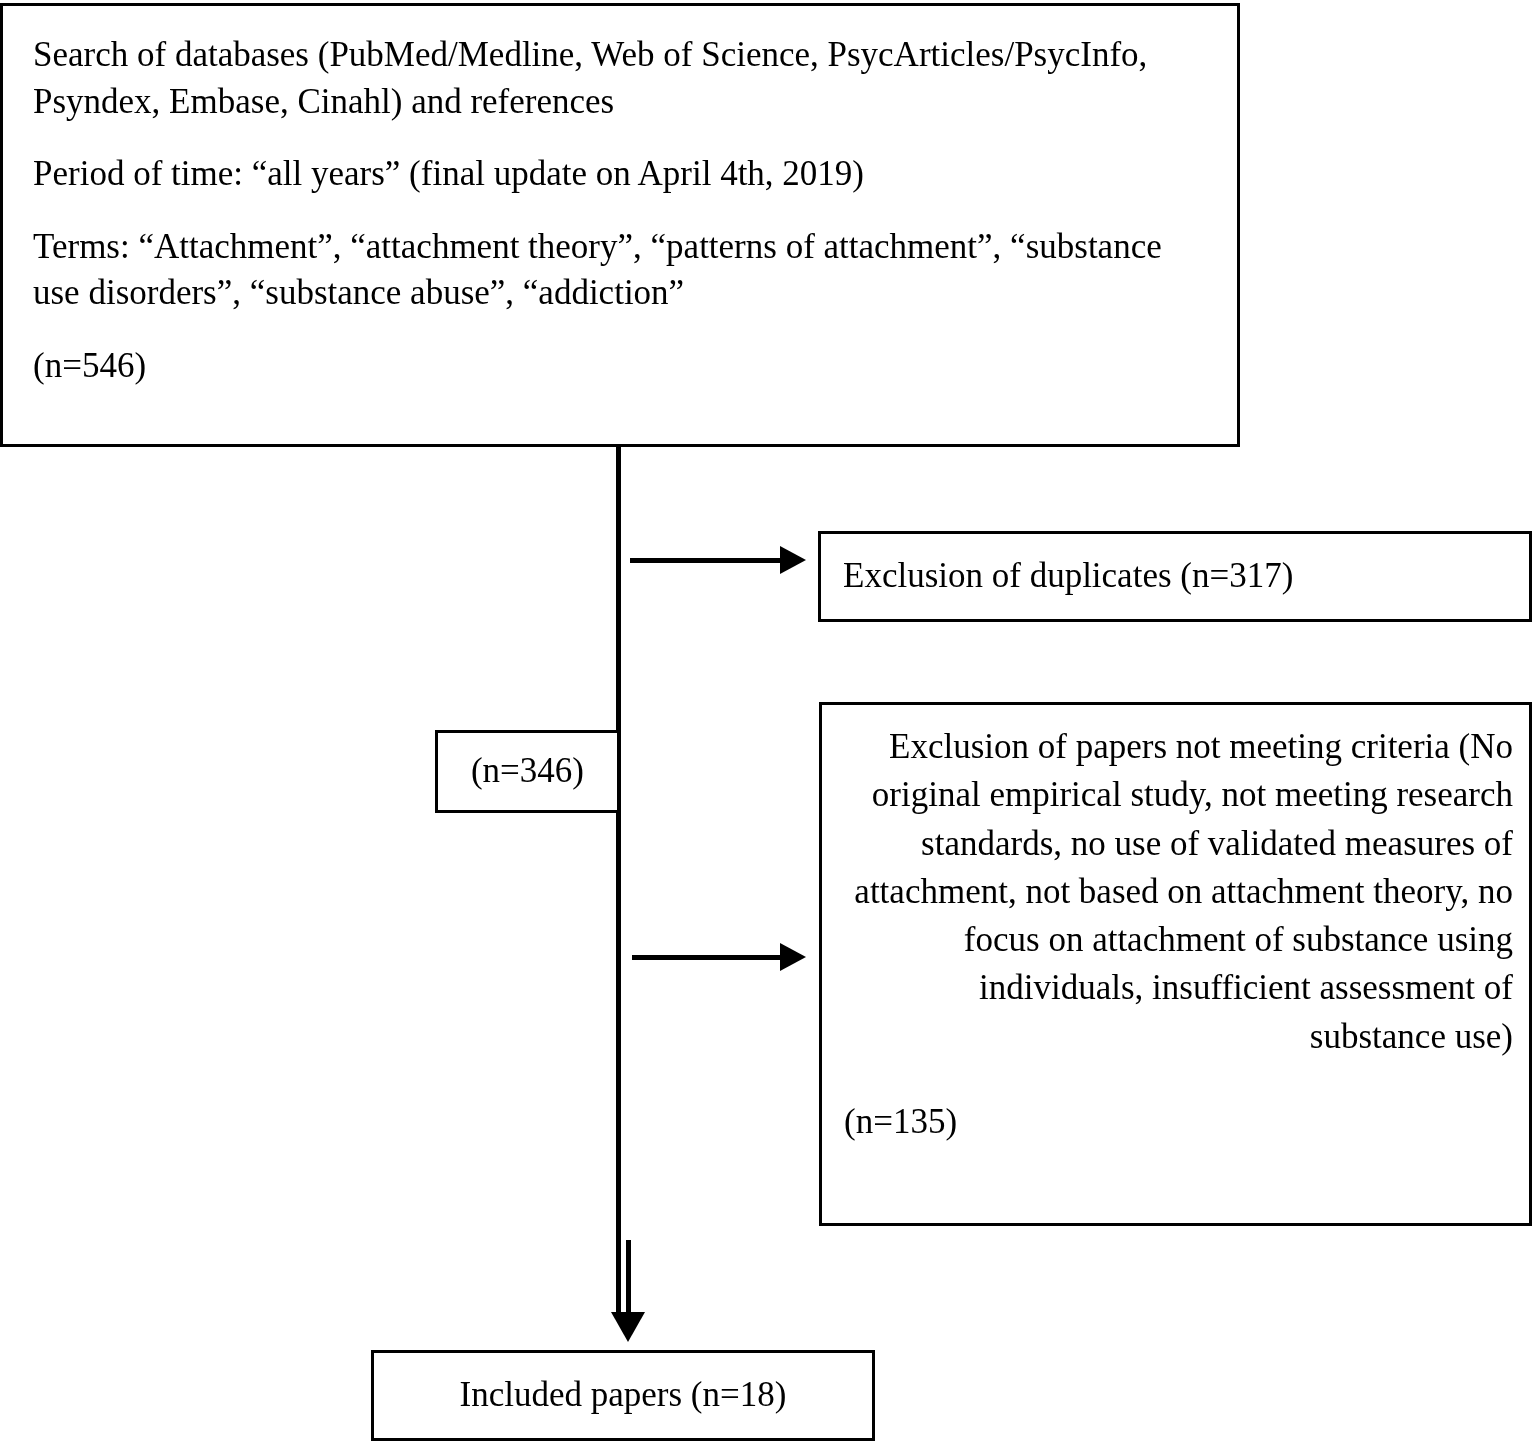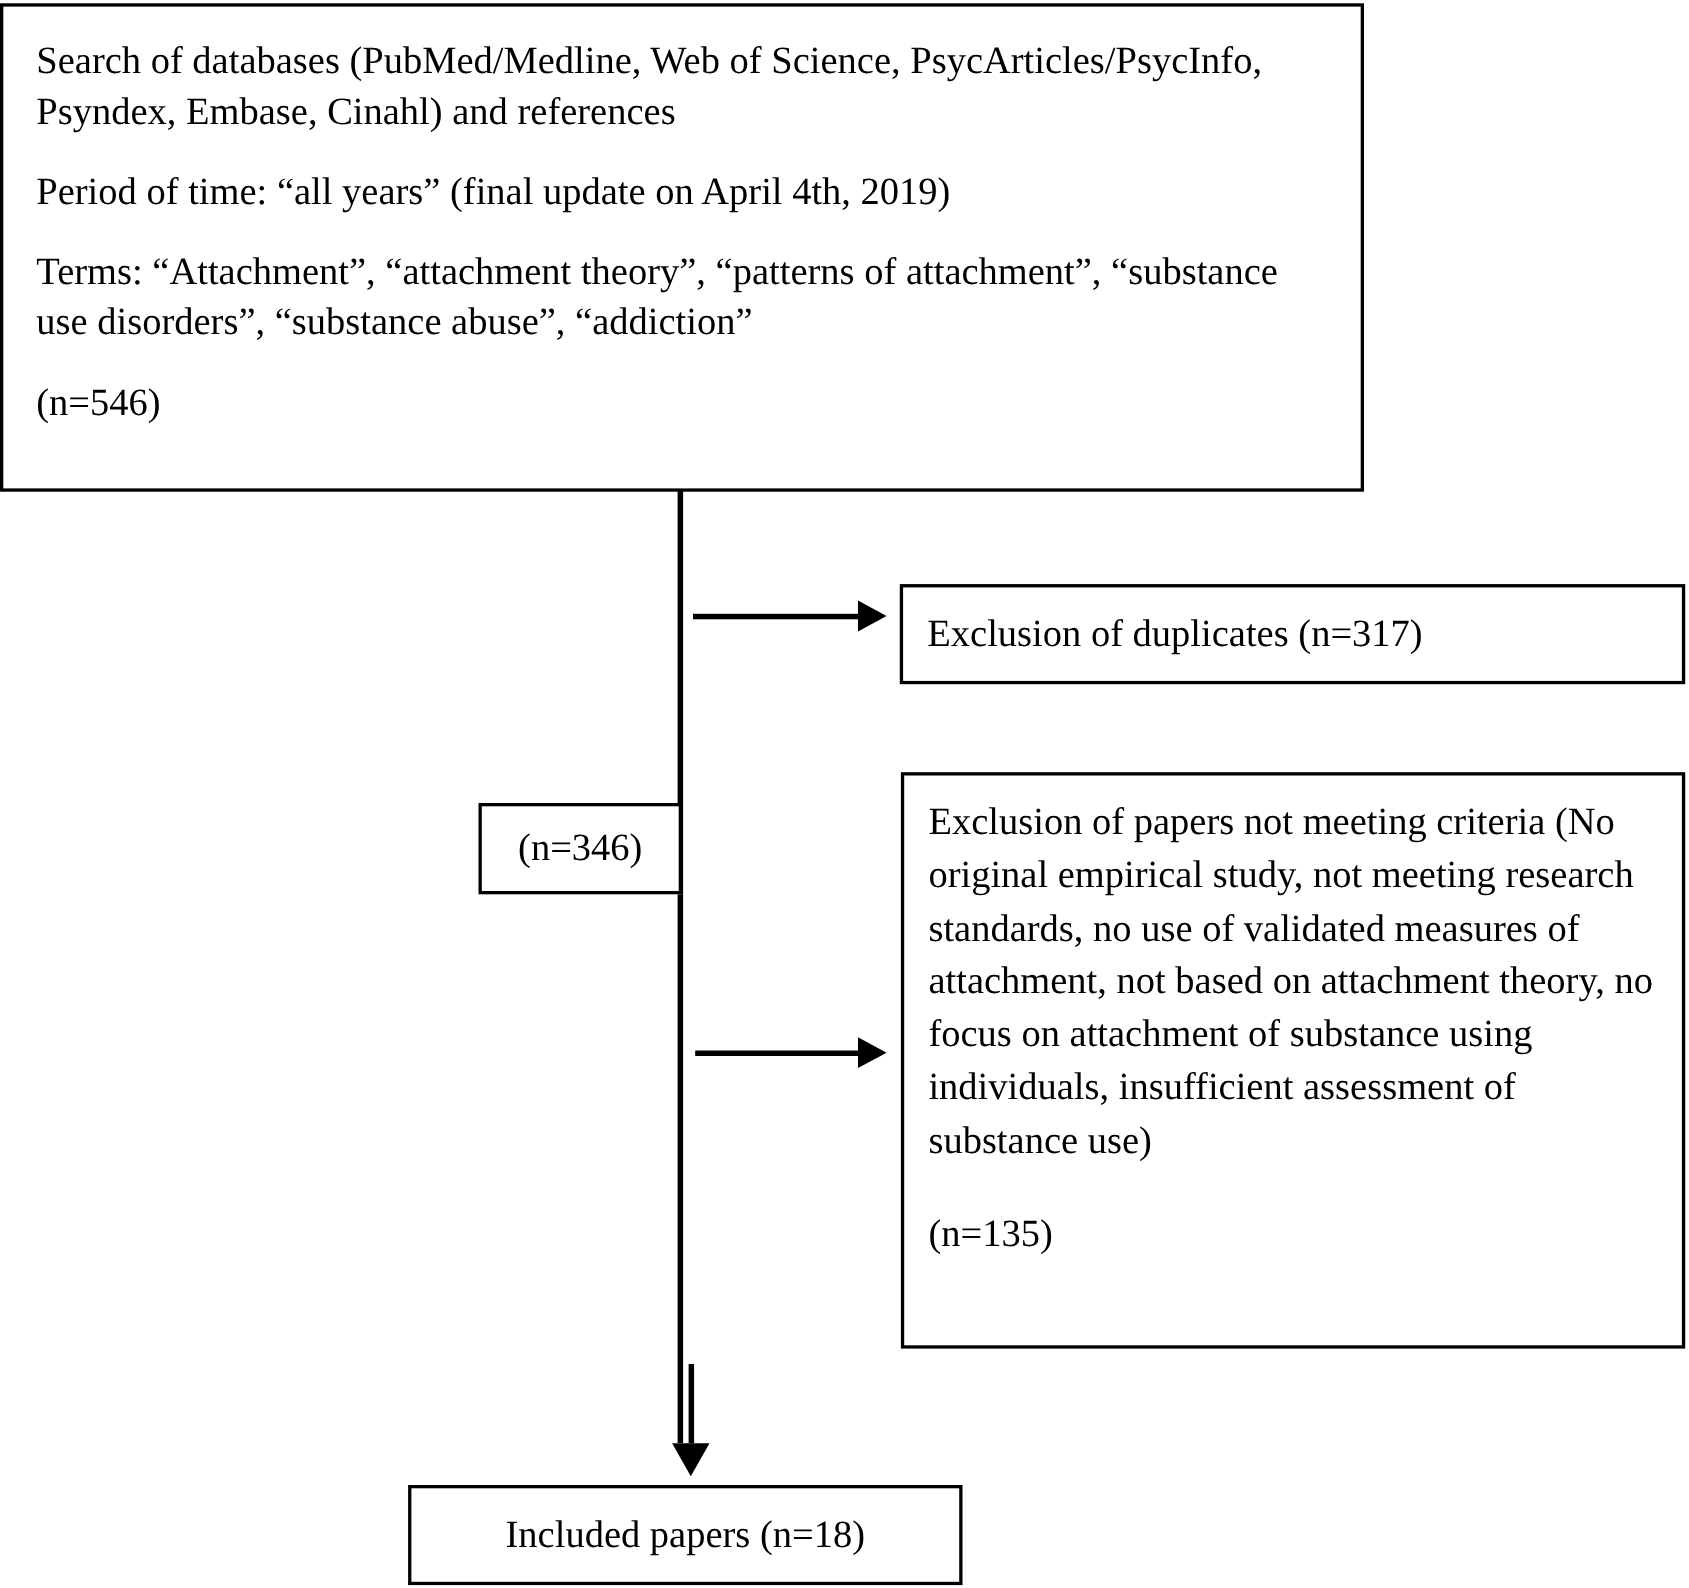--- a/index.html
+++ b/index.html
@@ -79,21 +79,21 @@
     left: 819px;
     top: 702px;
     width: 713px;
     height: 524px;
     padding: 18px 16px 0 22px;
   }
   #criteria-box .body {
     font-size: 35px;
     line-height: 1.38;
     margin: 0;
-    text-align: left;
+    text-align: right;
   }
   #criteria-box .count {
     font-size: 35px;
     line-height: 1.2;
     margin: 40px 0 0 0;
     text-align: left;
   }
 
   
   #included-box {

